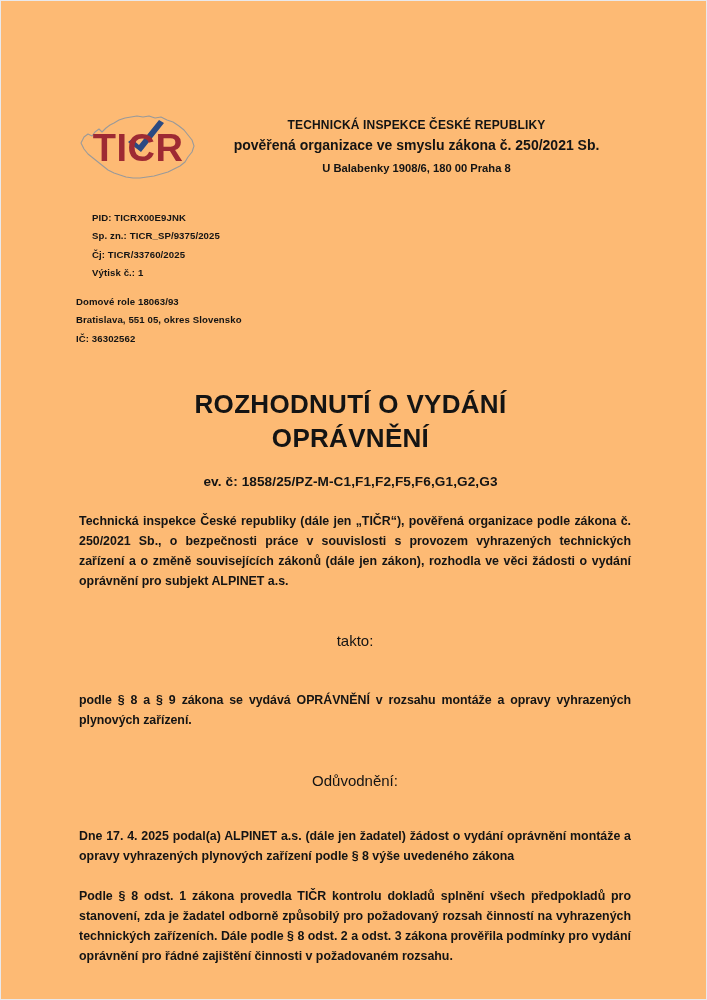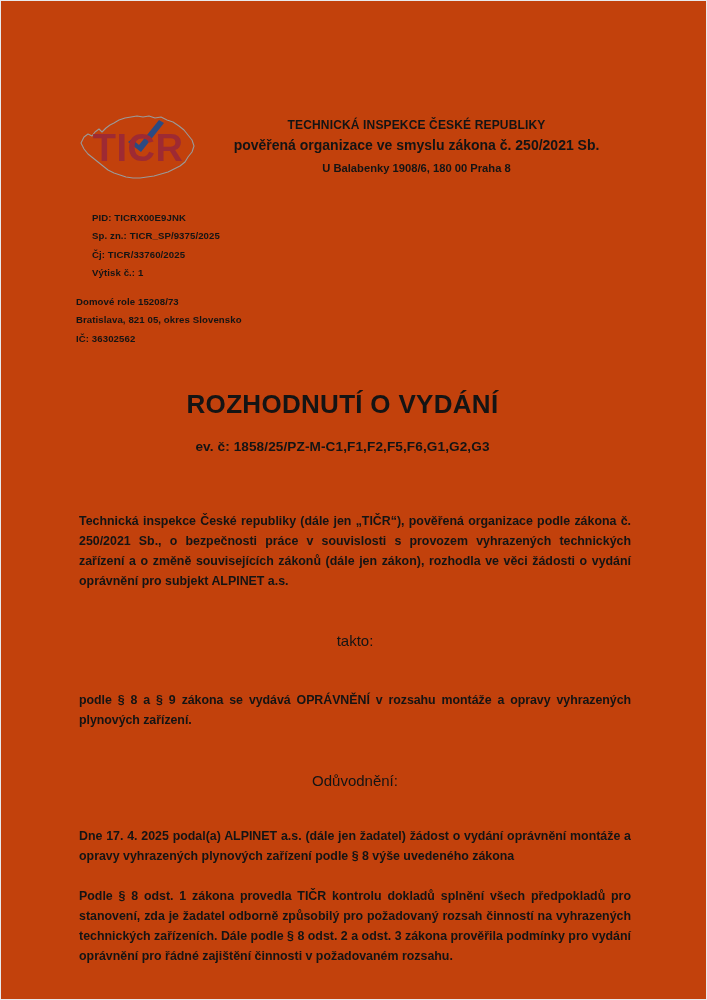--- a/index.html
+++ b/index.html
@@ -12,21 +12,21 @@
     font-family: "Liberation Sans", sans-serif;
     color: #141414;
     -webkit-font-smoothing: antialiased;
   }
 
   .page {
     position: relative;
     width: 707px;
     height: 1000px;
     margin: 0 auto;
-    background: #c2410c;
+    background: #fdba74;
     box-sizing: border-box;
     overflow: hidden;
     border: 1px solid #e9e9ec;
   }
 
   
   .letterhead {
     position: absolute;
     left: 0;
     top: 104px;
@@ -91,21 +91,21 @@
     font-size: 9.6px;
     font-weight: 700;
     line-height: 1.92;
     letter-spacing: 0.1px;
     white-space: nowrap;
   }
 
   
   .title-block {
     position: absolute;
-    left: 0;
+    left: 8px;
     top: 386px;
     width: 683px;
     text-align: center;
   }
   .doc-title {
     font-size: 26px;
     font-weight: 700;
     line-height: 1.32;
     letter-spacing: 0.3px;
   }
@@ -175,28 +175,29 @@
   </div>
 
   <div class="ref-block">
     <div class="ref-line">PID: TICRX00E9JNK</div>
     <div class="ref-line">Sp. zn.: TICR_SP/9375/2025</div>
     <div class="ref-line">Čj: TICR/33760/2025</div>
     <div class="ref-line">Výtisk č.: 1</div>
   </div>
 
   <div class="addr-block">
-    <div class="addr-line">Domové role 15208/73</div>
-    <div class="addr-line">Bratislava, 821 05, okres Slovensko</div>
+    <div class="addr-line">Domové role 18063/93</div>
+    <div class="addr-line">Bratislava, 551 05, okres Slovensko</div>
     <div class="addr-line">IČ: 36302562</div>
   </div>
 
   <div class="title-block">
     <div class="doc-title">
       <div>ROZHODNUTÍ O VYDÁNÍ</div>
+      <div>OPRÁVNĚNÍ</div>
     </div>
     <div class="doc-regno">ev. č: 1858/25/PZ-M-C1,F1,F2,F5,F6,G1,G2,G3</div>
   </div>
 
   <div class="body-block">
 
     <p class="para">Technická inspekce České republiky (dále jen „TIČR“), pověřená organizace podle zákona č. 250/2021 Sb., o bezpečnosti práce v souvislosti s provozem vyhrazených technických zařízení a o změně souvisejících zákonů (dále jen zákon), rozhodla ve věci žádosti o vydání oprávnění pro subjekt ALPINET a.s.</p>
 
     <div class="gap-md"></div>
 

